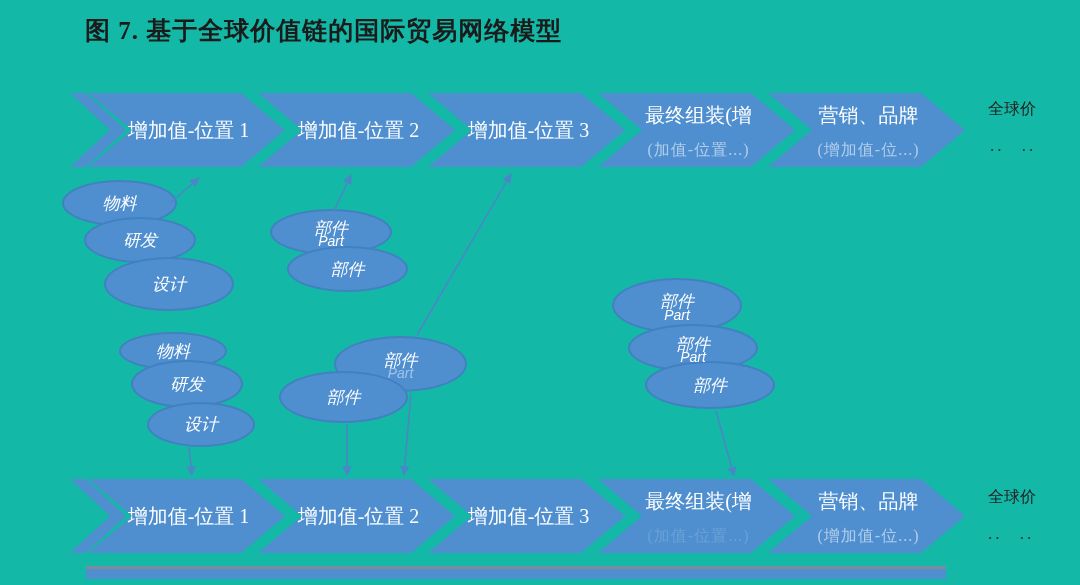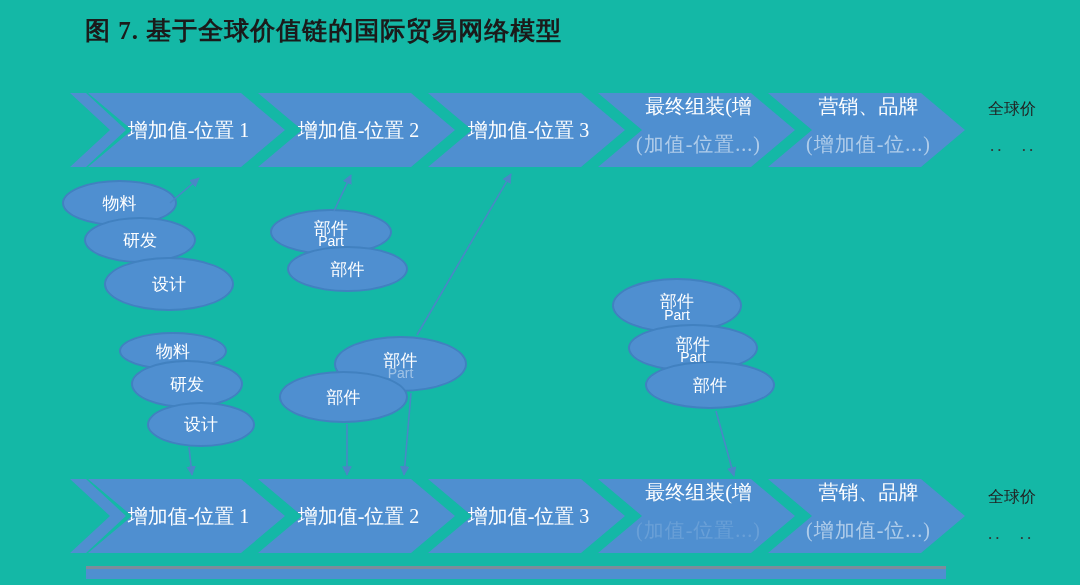--- a/index.html
+++ b/index.html
@@ -19,34 +19,34 @@
   }
 
   
   .chevron{
     position:absolute;width:197px;height:74px;
     background:var(--shape-blue);
     clip-path:polygon(0 0, calc(100% - 44px) 0, 100% 50%, calc(100% - 44px) 100%, 0 100%, 44px 50%);
     color:#fff;display:flex;flex-direction:column;align-items:center;justify-content:center;
     padding-left:34px;padding-right:30px;
   }
-  .chevron.two-line{justify-content:flex-start;gap:11px;}
+  .chevron.two-line{justify-content:flex-start;padding-top:9px;gap:11px;}
   .cv-l1{font-size:20px;white-space:nowrap;}
-  .cv-l2{font-size:20px;white-space:nowrap;opacity:.55;filter:blur(.4px);letter-spacing:1px;}
+  .cv-l2{font-size:16px;white-space:nowrap;opacity:.55;filter:blur(.4px);letter-spacing:1px;}
   .cv-l2.ghost{opacity:.15;}
   .wedge{
     position:absolute;width:56px;height:74px;background:var(--shape-blue);
     clip-path:polygon(0 0, 16px 0, 100% 50%, 16px 100%, 0 100%, 40px 50%);
   }
 
   
   .ellipse{
     position:absolute;border-radius:50%;
     background:var(--shape-blue);border:2px solid var(--shape-border);
-    color:#fff;display:flex;align-items:center;justify-content:center;
+    color:#fff;display:flex;align-items:center;justify-content:center;font-style:italic;
   }
   .el-label{font-size:17px;white-space:nowrap;position:relative;z-index:2;}
   .el-sub{
     position:absolute;left:50%;top:52%;transform:translateX(-50%);
     font-size:14px;color:#fff;z-index:1;font-family:"Liberation Sans",sans-serif;
   }
   .el-sub.faint{opacity:.45;filter:blur(.4px);}
 
   .end-label{position:absolute;font-size:16px;color:#222;white-space:nowrap;}
   .end-dots{position:absolute;font-size:17px;color:#333;letter-spacing:3px;word-spacing:10px;white-space:nowrap;}

